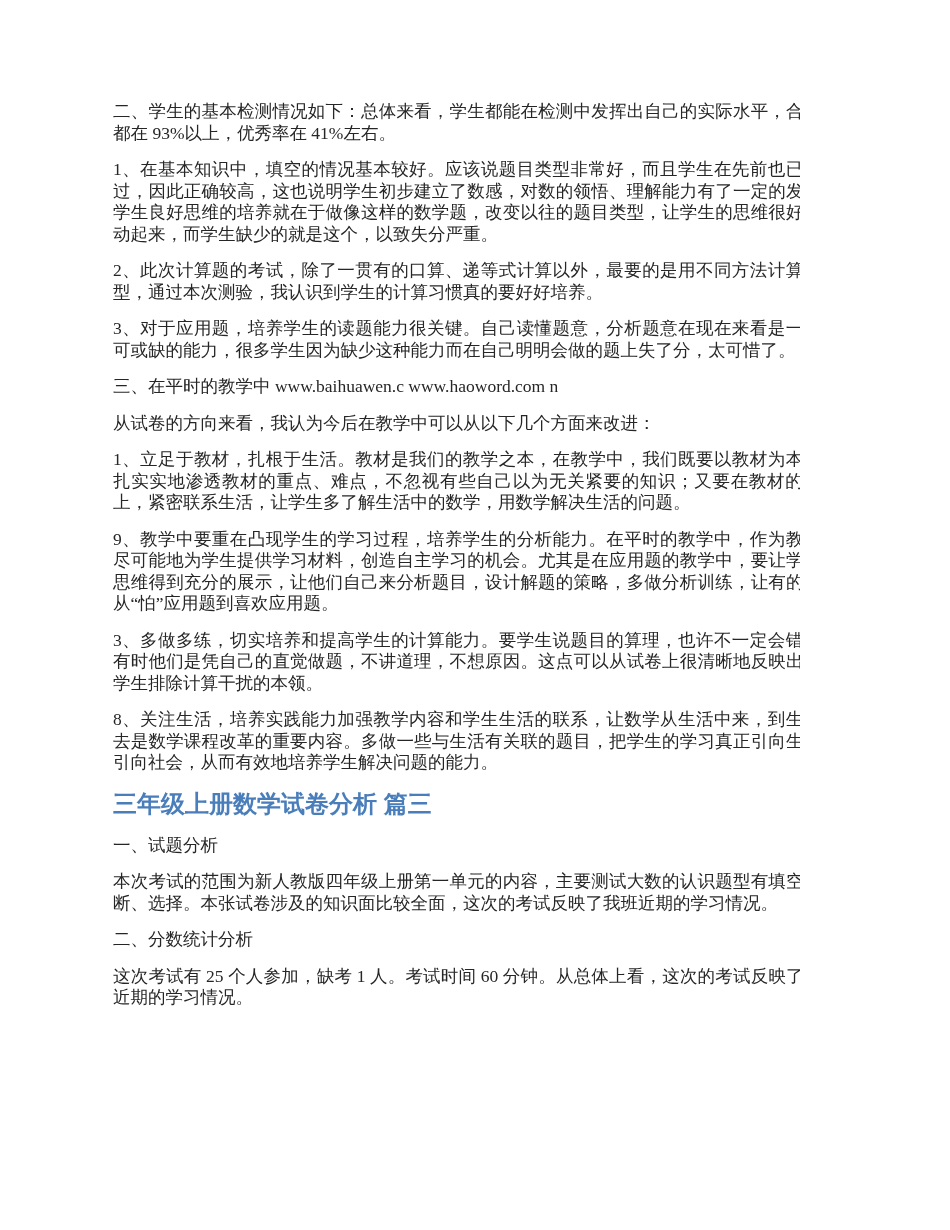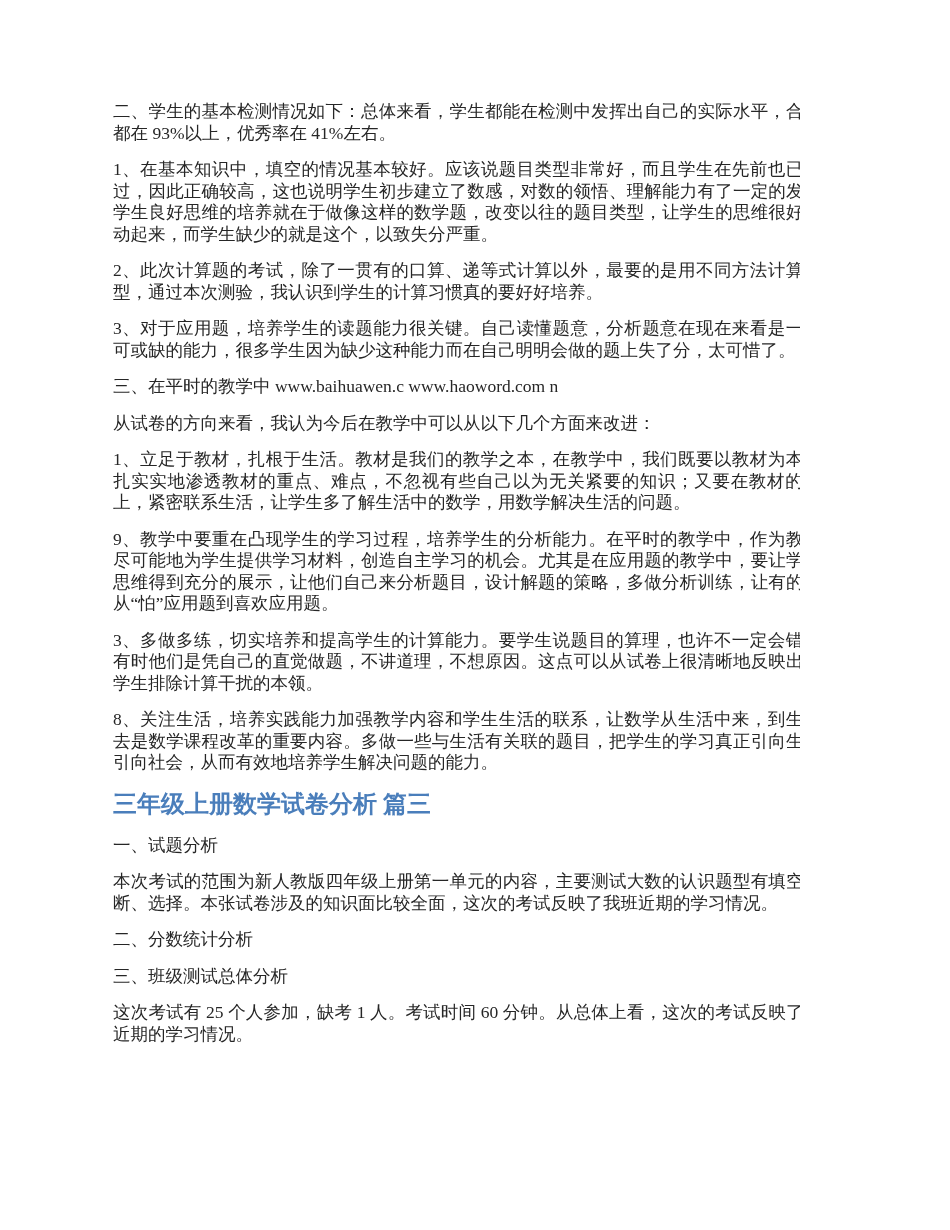--- a/index.html
+++ b/index.html
@@ -28,21 +28,21 @@
     line-height:21.5px;
     text-align:justify;
     margin:0 0 15px 0;
     word-break:break-all;
   }
   p.body .bold{
     font-weight:normal;
     word-break:normal;
   }
   p.h2{
-    font-family:Liberation Serif, serif;
+    font-family:Liberation Sans, sans-serif;
     font-weight:bold;
     color:var(--accent);
     font-size:24px;
     line-height:30px;
     margin:12px 0 16px 0;
     text-align:left;
   }
 </style>
 </head>
 <body>
@@ -71,18 +71,17 @@
     <p class="body">8、关注生活，培养实践能力加强教学内容和学生生活的联系，让数学从生活中来，到生活中去是数学课程改革的重要内容。多做一些与生活有关联的题目，把学生的学习真正引向生活、引向社会，从而有效地培养学生解决问题的能力。</p>
 
     <p class="h2">三年级上册数学试卷分析 篇三</p>
 
     <p class="body">一、试题分析</p>
 
     <p class="body">本次考试的范围为新人教版四年级上册第一单元的内容，主要测试大数的认识题型有填空、判断、选择。本张试卷涉及的知识面比较全面，这次的考试反映了我班近期的学习情况。</p>
 
     <p class="body">二、分数统计分析</p>
 
-    <p class="body">三、班级测试总体分析</p>
 
     <p class="body">这次考试有 25 个人参加，缺考 1 人。考试时间 60 分钟。从总体上看，这次的考试反映了我班近期的学习情况。</p>
 
   </div>
 </div>
 
 </body></html>

